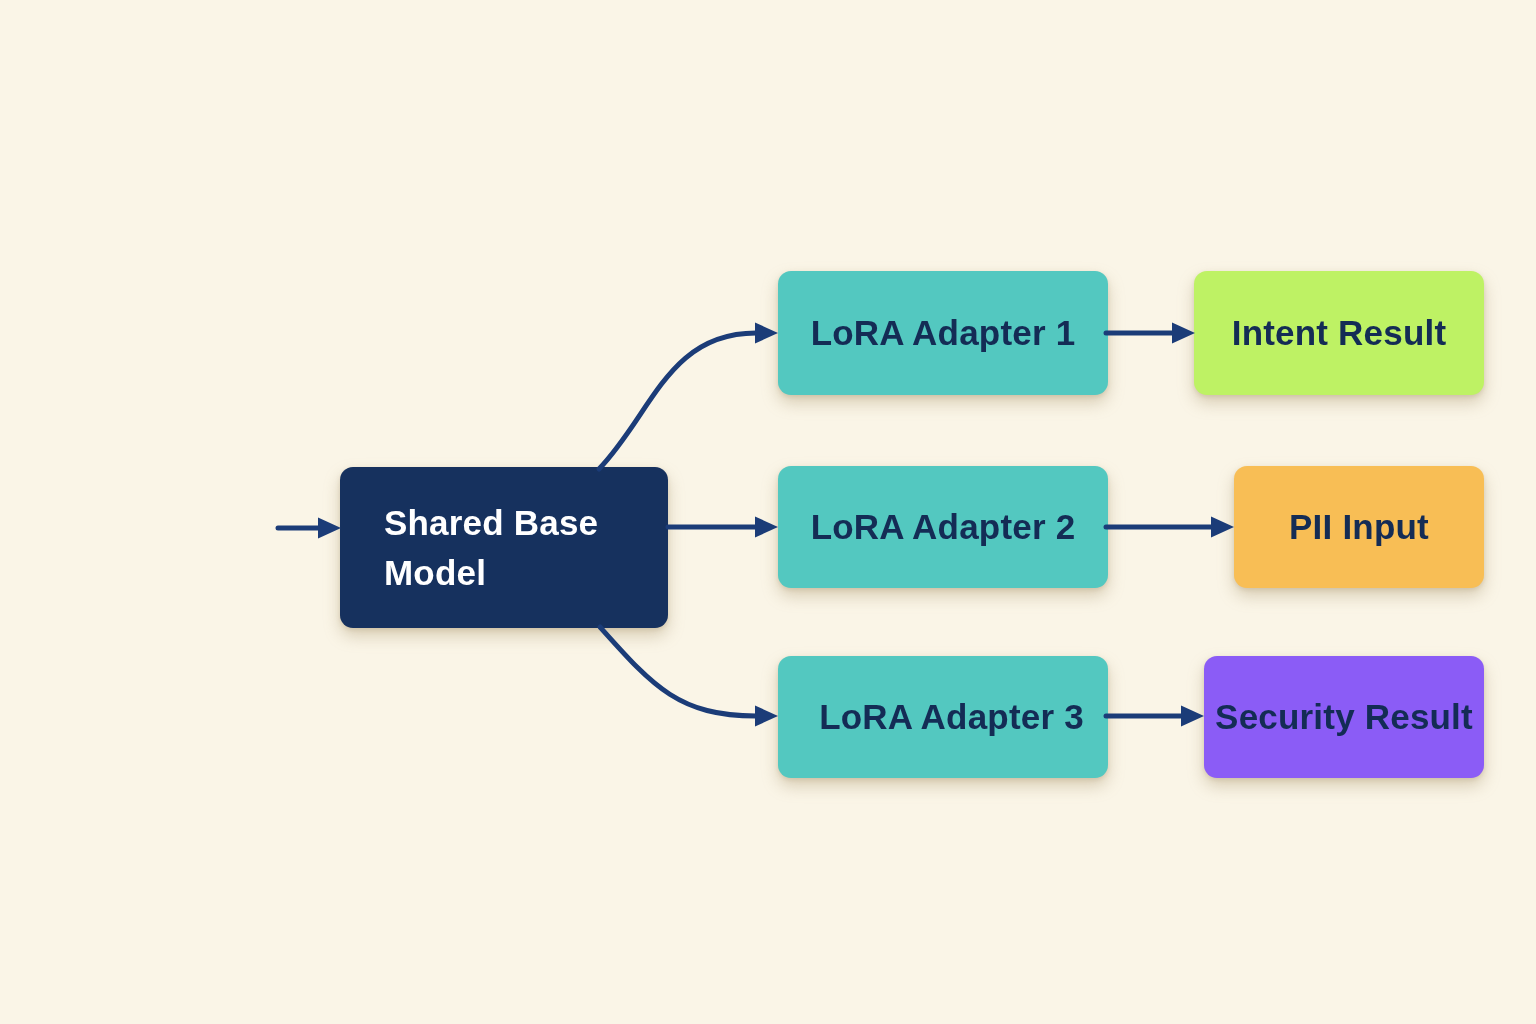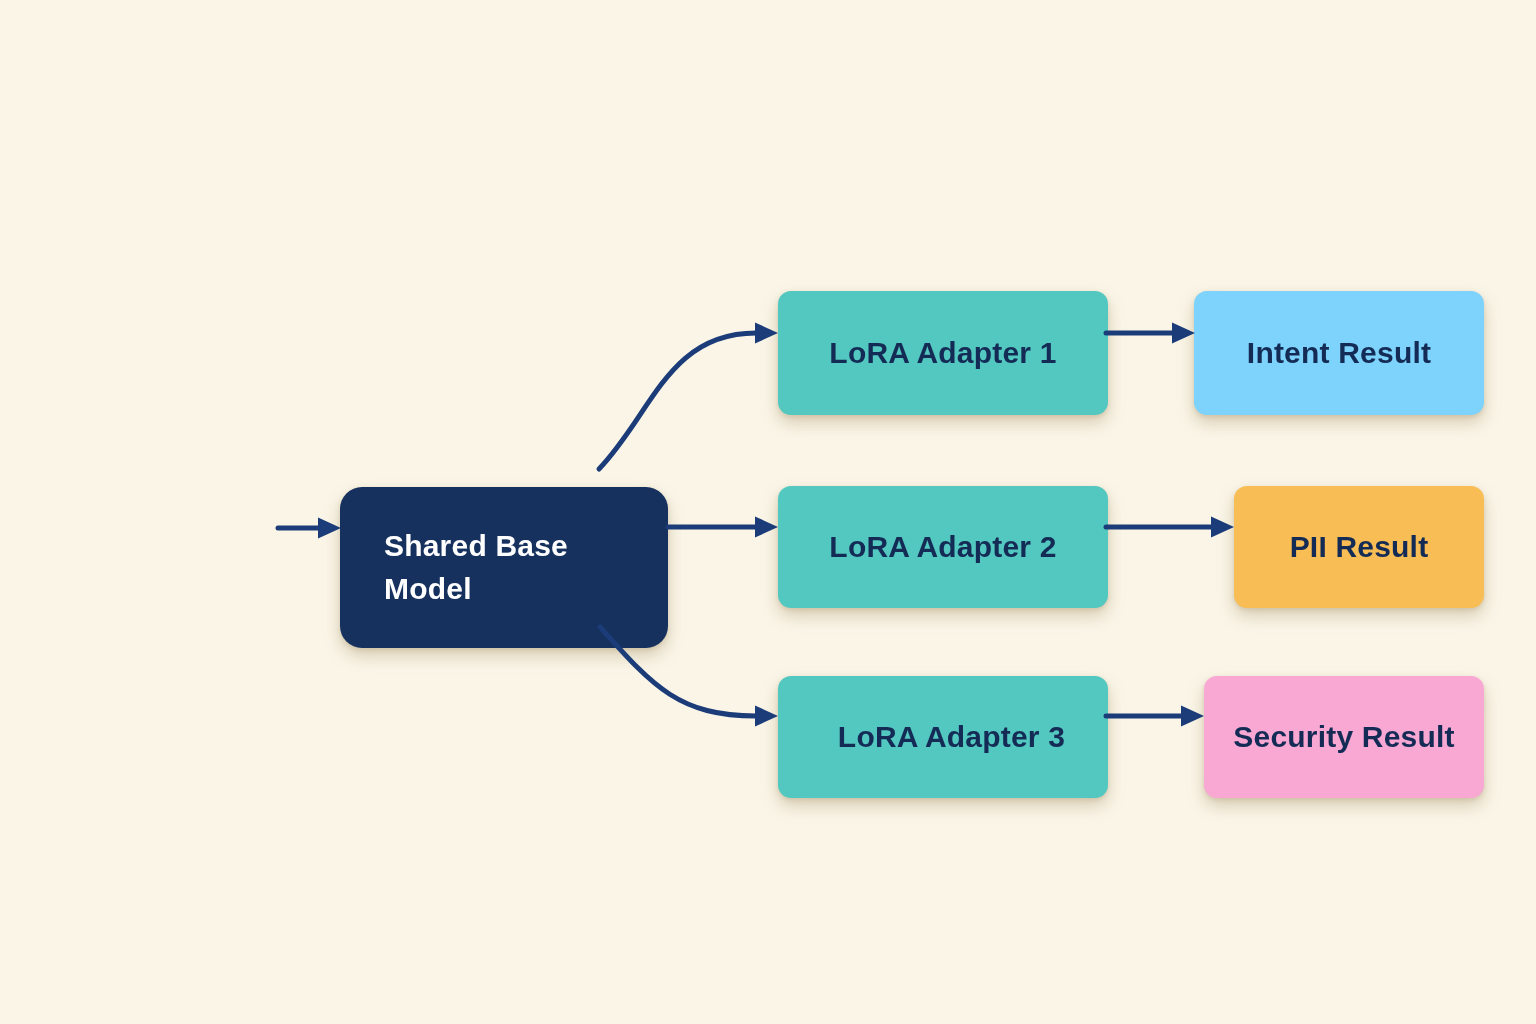--- a/index.html
+++ b/index.html
@@ -18,26 +18,25 @@
     background: #FAF5E7;
   }
   .node {
     position: absolute;
     display: flex;
     align-items: center;
     justify-content: center;
     border-radius: 13px;
     box-shadow: 0 8px 16px rgba(168, 148, 108, 0.40), 0 2px 4px rgba(168, 148, 108, 0.25);
     font-weight: 700;
-    font-size: 30px;
+    font-size: 35px;
     letter-spacing: 0.2px;
     text-align: center;
     z-index: 1;
     box-sizing: border-box;
-    margin-top: 20px;
   }
   .node.left-text {
     justify-content: flex-start;
     text-align: left;
     padding: 0 44px;
     line-height: 1.42;
   }
   #node-input-text      { left: 36px;   top: 467px; width: 242px; height: 122px; }
   #node-shared-base     { left: 340px;  top: 467px; width: 328px; height: 161px; }
   #node-lora-adapter-1  { left: 778px;  top: 271px; width: 330px; height: 124px; }
@@ -57,45 +56,45 @@
     stroke-width: 5;
     stroke-linecap: round;
   }
 </style>
 </head>
 <body style="background: rgb(250, 245, 231);">
 
 <div class="stage" style="background: rgb(250, 245, 231);">
 
 
-  <div class="node left-text" id="node-shared-base" style="background: rgb(22, 49, 94); color: rgb(255, 255, 255); border-radius: 22px;">
+  <div class="node left-text" id="node-shared-base" style="background: rgb(22, 49, 94); color: rgb(255, 255, 255);">
     <span>Shared Base Model</span>
   </div>
 
   <div class="node" id="node-lora-adapter-1" style="background: rgb(83, 200, 192); color: rgb(20, 44, 85);">
     <span>LoRA Adapter 1</span>
   </div>
 
   <div class="node" id="node-lora-adapter-2" style="background: rgb(83, 200, 192); color: rgb(20, 44, 85); text-align: center;">
     <span>LoRA Adapter 2</span>
   </div>
 
   <div class="node" id="node-lora-adapter-3" style="background: rgb(83, 200, 192); color: rgb(20, 44, 85); padding-left: 17px;">
     <span>LoRA Adapter 3</span>
   </div>
 
-  <div class="node" id="node-intent-result" style="background: #7dd3fc; color: rgb(20, 44, 85);">
+  <div class="node" id="node-intent-result" style="background: #bef264; color: rgb(20, 44, 85);">
     <span>Intent Result</span>
   </div>
 
   <div class="node" id="node-pii-result" style="background: rgb(248, 190, 85); color: rgb(20, 44, 85);">
-    <span>PII Result</span>
+    <span>PII Input</span>
   </div>
 
-  <div class="node" id="node-security-result" style="background: #f9a8d4; color: rgb(20, 44, 85);">
+  <div class="node" id="node-security-result" style="background: #8b5cf6; color: rgb(20, 44, 85);">
     <span>Security Result</span>
   </div>
 
   <svg class="edges-overlay" width="1536" height="1024" viewBox="0 0 1536 1024">
 
     <g>
       <path class="edge-stroke" d="M 278 528 H 320" stroke="#1B3C78"></path>
       <polygon class="edge-head" points="318,517.5 318,538.5 341,528" fill="#1B3C78"></polygon>
     </g>
 

